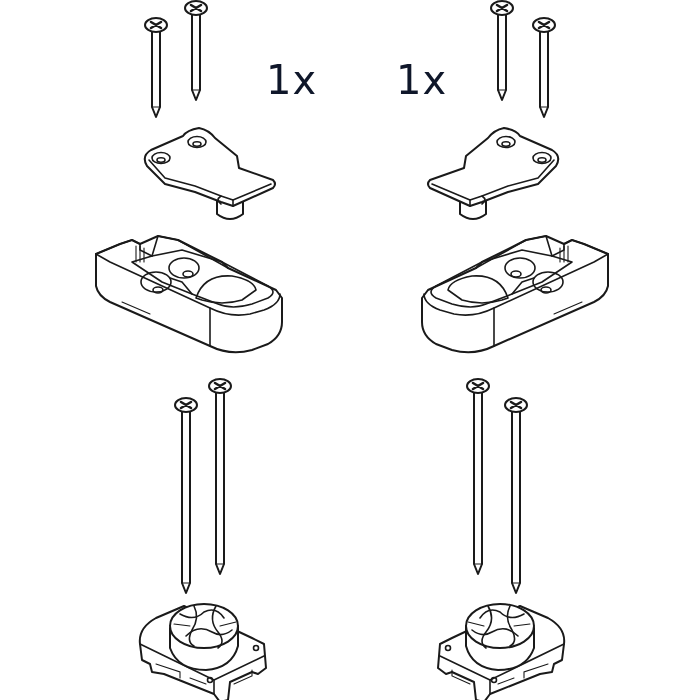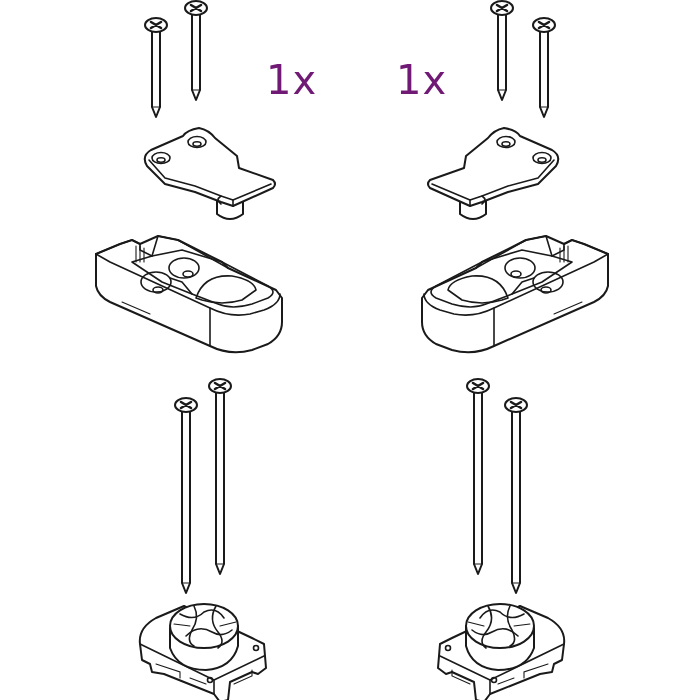--- a/index.html
+++ b/index.html
@@ -1,18 +1,18 @@
 <!DOCTYPE html>
 <html><head>
 <meta charset="utf-8">
 <style>
   html, body { margin: 0; padding: 0; background: #ffffff; }
   .canvas { position: relative; width: 700px; height: 700px; background: #ffffff; overflow: hidden; }
   svg { position: absolute; left: 0; top: 0; }
-  .qty { position: absolute; font-family: "DejaVu Sans", sans-serif; font-size: 40px; color: #701a75; line-height: 1; letter-spacing: 1px; }
+  .qty { position: absolute; font-family: "DejaVu Sans", sans-serif; font-size: 40px; color: #0f172a; line-height: 1; letter-spacing: 1px; }
   .s { fill: #ffffff; stroke: #1a1a1a; stroke-width: 2; stroke-linejoin: round; stroke-linecap: round; }
   .l { fill: none; stroke: #1a1a1a; stroke-width: 1.6; stroke-linejoin: round; stroke-linecap: round; }
   .t { fill: none; stroke: #1a1a1a; stroke-width: 1.1; stroke-linecap: round; }
 </style>
 </head>
 <body>
 
 <div class="canvas">
 
   <div class="qty" style="left:266px; top:60px;">1x</div>

